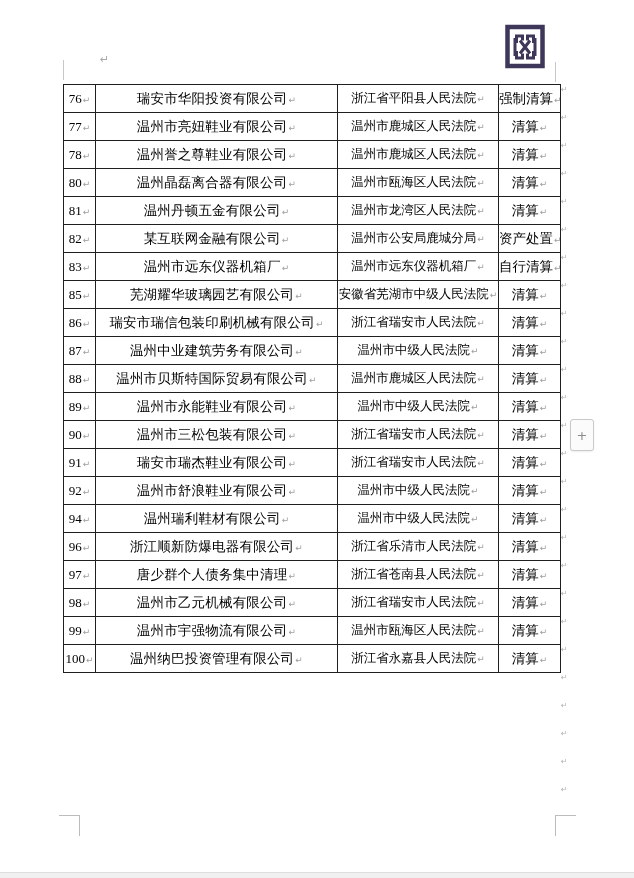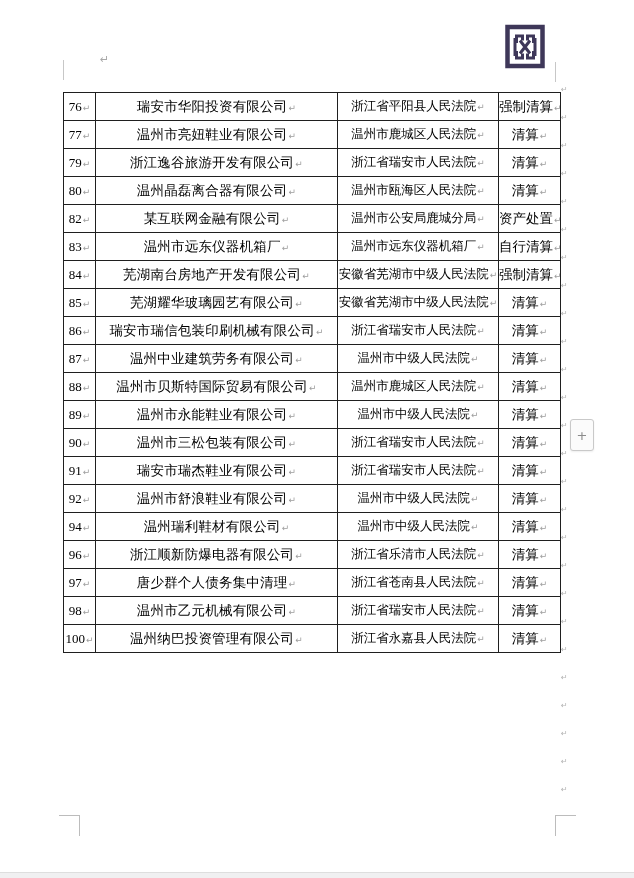--- a/index.html
+++ b/index.html
@@ -16,21 +16,21 @@
   .corner-bl { left:59px;  top:815px; border-top:1px solid #bcbcbc; border-right:1px solid #bcbcbc; }
   .corner-br { left:555px; top:815px; border-top:1px solid #bcbcbc; border-left:1px solid #bcbcbc; }
   .top-pmark {
     position:absolute; left:100px; top:53px; font-size:11px; color:#a8a8a8;
     font-family:"DejaVu Sans", sans-serif;
   }
   
   .logo { position:absolute; left:503px; top:23px; width:44px; height:48px; }
   
   .doc-table {
-    position:absolute; left:63px; top:92px; width:497px;
+    position:absolute; left:63px; top:84px; width:497px;
     border-collapse:collapse; table-layout:fixed;
   }
   .doc-table td {
     border:1px solid #1f1f1f; height:27px; padding:0;
     text-align:center; vertical-align:middle; white-space:nowrap; overflow:hidden;
   }
   td.c-index   { font-size:13px; }
   td.c-company { font-size:13.5px; letter-spacing:0.2px; }
   td.c-court   { font-size:12.5px; }
   td.c-status  { font-size:13.5px; }
@@ -91,50 +91,50 @@
       <td class="c-court"><span class="cell-text">浙江省平阳县人民法院</span><span class="pmark">↵</span></td>
       <td class="c-status"><span class="cell-text">强制清算</span><span class="pmark">↵</span></td>
     </tr>
         <tr>
       <td class="c-index"><span class="cell-text">77</span><span class="pmark">↵</span></td>
       <td class="c-company"><span class="cell-text">温州市亮妞鞋业有限公司</span><span class="pmark">↵</span></td>
       <td class="c-court"><span class="cell-text">温州市鹿城区人民法院</span><span class="pmark">↵</span></td>
       <td class="c-status"><span class="cell-text">清算</span><span class="pmark">↵</span></td>
     </tr>
         <tr>
-      <td class="c-index"><span class="cell-text">79</span><span class="pmark">↵</span></td>
-      <td class="c-company"><span class="cell-text">浙江逸谷旅游开发有限公司</span><span class="pmark">↵</span></td>
-      <td class="c-court"><span class="cell-text">浙江省瑞安市人民法院</span><span class="pmark">↵</span></td>
+      <td class="c-index"><span class="cell-text">78</span><span class="pmark">↵</span></td>
+      <td class="c-company"><span class="cell-text">温州誉之尊鞋业有限公司</span><span class="pmark">↵</span></td>
+      <td class="c-court"><span class="cell-text">温州市鹿城区人民法院</span><span class="pmark">↵</span></td>
       <td class="c-status"><span class="cell-text">清算</span><span class="pmark">↵</span></td>
     </tr>
         <tr>
       <td class="c-index"><span class="cell-text">80</span><span class="pmark">↵</span></td>
       <td class="c-company"><span class="cell-text">温州晶磊离合器有限公司</span><span class="pmark">↵</span></td>
       <td class="c-court"><span class="cell-text">温州市瓯海区人民法院</span><span class="pmark">↵</span></td>
+      <td class="c-status"><span class="cell-text">清算</span><span class="pmark">↵</span></td>
+    </tr>
+        <tr>
+      <td class="c-index"><span class="cell-text">81</span><span class="pmark">↵</span></td>
+      <td class="c-company"><span class="cell-text">温州丹顿五金有限公司</span><span class="pmark">↵</span></td>
+      <td class="c-court"><span class="cell-text">温州市龙湾区人民法院</span><span class="pmark">↵</span></td>
       <td class="c-status"><span class="cell-text">清算</span><span class="pmark">↵</span></td>
     </tr>
         <tr>
       <td class="c-index"><span class="cell-text">82</span><span class="pmark">↵</span></td>
       <td class="c-company"><span class="cell-text">某互联网金融有限公司</span><span class="pmark">↵</span></td>
       <td class="c-court"><span class="cell-text">温州市公安局鹿城分局</span><span class="pmark">↵</span></td>
       <td class="c-status"><span class="cell-text">资产处置</span><span class="pmark">↵</span></td>
     </tr>
         <tr>
       <td class="c-index"><span class="cell-text">83</span><span class="pmark">↵</span></td>
       <td class="c-company"><span class="cell-text">温州市远东仪器机箱厂</span><span class="pmark">↵</span></td>
       <td class="c-court"><span class="cell-text">温州市远东仪器机箱厂</span><span class="pmark">↵</span></td>
       <td class="c-status"><span class="cell-text">自行清算</span><span class="pmark">↵</span></td>
     </tr>
         <tr>
-      <td class="c-index"><span class="cell-text">84</span><span class="pmark">↵</span></td>
-      <td class="c-company"><span class="cell-text">芜湖南台房地产开发有限公司</span><span class="pmark">↵</span></td>
-      <td class="c-court"><span class="cell-text">安徽省芜湖市中级人民法院</span><span class="pmark">↵</span></td>
-      <td class="c-status"><span class="cell-text">强制清算</span><span class="pmark">↵</span></td>
-    </tr>
-        <tr>
       <td class="c-index"><span class="cell-text">85</span><span class="pmark">↵</span></td>
       <td class="c-company"><span class="cell-text">芜湖耀华玻璃园艺有限公司</span><span class="pmark">↵</span></td>
       <td class="c-court"><span class="cell-text">安徽省芜湖市中级人民法院</span><span class="pmark">↵</span></td>
       <td class="c-status"><span class="cell-text">清算</span><span class="pmark">↵</span></td>
     </tr>
         <tr>
       <td class="c-index"><span class="cell-text">86</span><span class="pmark">↵</span></td>
       <td class="c-company"><span class="cell-text">瑞安市瑞信包装印刷机械有限公司</span><span class="pmark">↵</span></td>
       <td class="c-court"><span class="cell-text">浙江省瑞安市人民法院</span><span class="pmark">↵</span></td>
       <td class="c-status"><span class="cell-text">清算</span><span class="pmark">↵</span></td>
@@ -190,20 +190,26 @@
         <tr>
       <td class="c-index"><span class="cell-text">97</span><span class="pmark">↵</span></td>
       <td class="c-company"><span class="cell-text">唐少群个人债务集中清理</span><span class="pmark">↵</span></td>
       <td class="c-court"><span class="cell-text">浙江省苍南县人民法院</span><span class="pmark">↵</span></td>
       <td class="c-status"><span class="cell-text">清算</span><span class="pmark">↵</span></td>
     </tr>
         <tr>
       <td class="c-index"><span class="cell-text">98</span><span class="pmark">↵</span></td>
       <td class="c-company"><span class="cell-text">温州市乙元机械有限公司</span><span class="pmark">↵</span></td>
       <td class="c-court"><span class="cell-text">浙江省瑞安市人民法院</span><span class="pmark">↵</span></td>
+      <td class="c-status"><span class="cell-text">清算</span><span class="pmark">↵</span></td>
+    </tr>
+        <tr>
+      <td class="c-index"><span class="cell-text">99</span><span class="pmark">↵</span></td>
+      <td class="c-company"><span class="cell-text">温州市宇强物流有限公司</span><span class="pmark">↵</span></td>
+      <td class="c-court"><span class="cell-text">温州市瓯海区人民法院</span><span class="pmark">↵</span></td>
       <td class="c-status"><span class="cell-text">清算</span><span class="pmark">↵</span></td>
     </tr>
         <tr>
       <td class="c-index"><span class="cell-text">100</span><span class="pmark">↵</span></td>
       <td class="c-company"><span class="cell-text">温州纳巴投资管理有限公司</span><span class="pmark">↵</span></td>
       <td class="c-court"><span class="cell-text">浙江省永嘉县人民法院</span><span class="pmark">↵</span></td>
       <td class="c-status"><span class="cell-text">清算</span><span class="pmark">↵</span></td>
     </tr>
       </tbody>
   </table>

